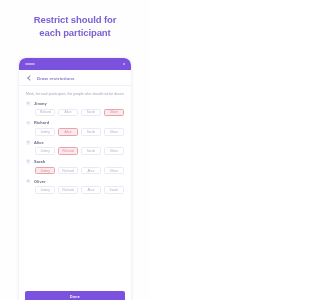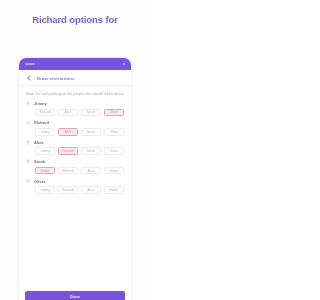--- a/index.html
+++ b/index.html
@@ -131,21 +131,22 @@
     font-size:3.6px; color:#ffffff; font-weight:700;
     letter-spacing:0.3px;
   }
 </style>
 </head>
 <body>
 
 <div id="stage">
 
   <div class="headline">
-    <span>Richard options for</span>
+    <span>Restrict should for</span>
+    <span>each participant</span>
   </div>
 
   <div class="phone">
 
     <div class="phone-topbar">
       <div class="topbar-notch"></div>
       <div class="topbar-dot"></div>
     </div>
 
     <div class="screen">

